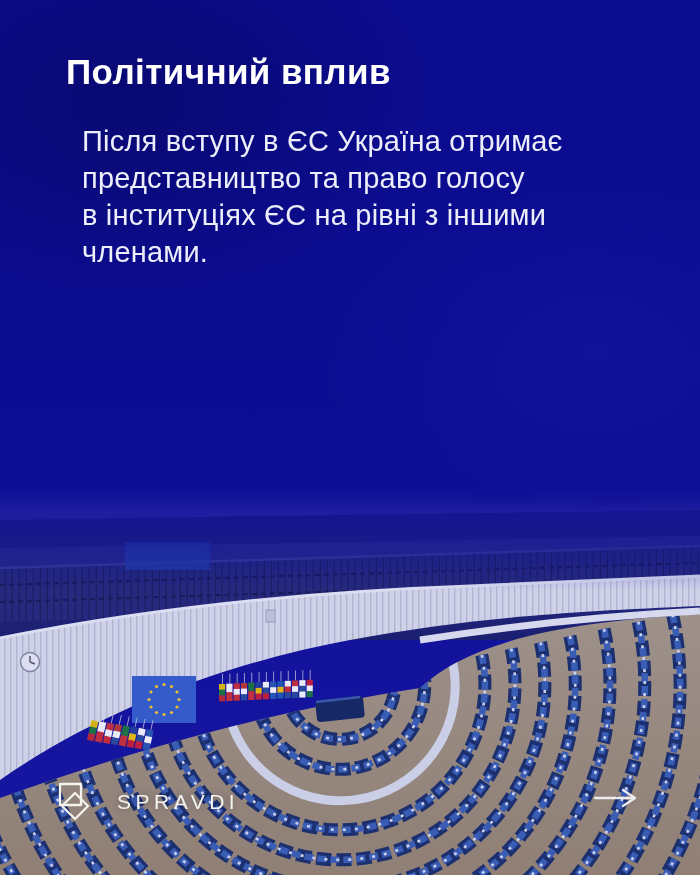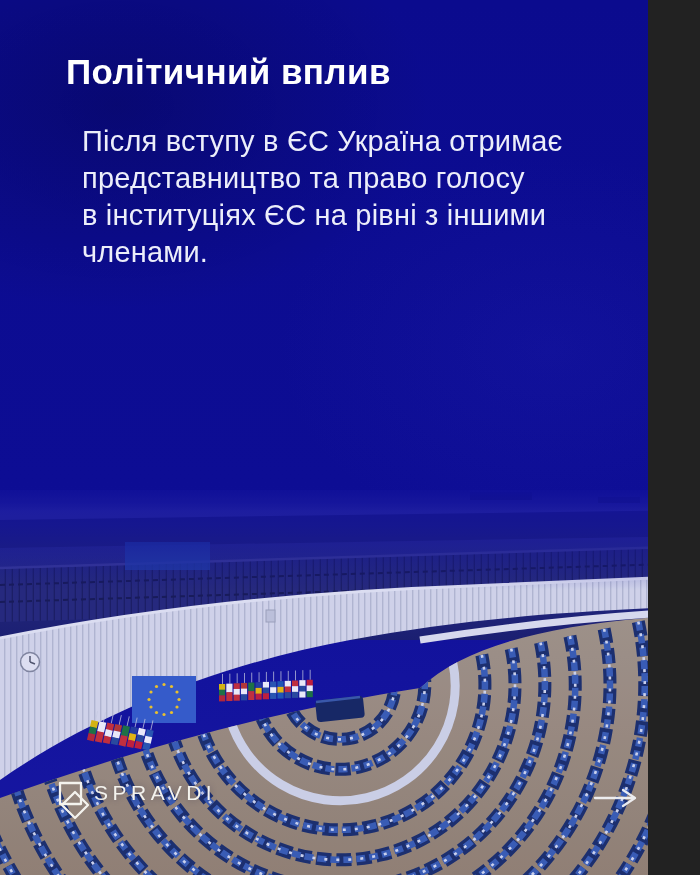--- a/index.html
+++ b/index.html
@@ -1,17 +1,17 @@
 <!DOCTYPE html>
 <html><head>
 <meta charset="utf-8">
 <style>
   html,body{margin:0;padding:0;background:#222;}
   .stage{
-    position:relative;width:648px;height:875px;overflow:hidden;
+    position:relative;width:700px;height:875px;overflow:hidden;
     background:
       radial-gradient(520px 340px at 18% 12%, rgba(0,0,40,.28), rgba(0,0,0,0) 60%),
       radial-gradient(420px 300px at 85% 40%, rgba(40,40,190,.18), rgba(0,0,0,0) 65%),
       linear-gradient(180deg,#0b0b8e 0%,#0d0d94 55%,#15159e 100%);
     font-family:"Liberation Sans","DejaVu Sans",sans-serif;
   }
   .title{
     position:absolute;left:66px;top:52px;
     font-size:35px;font-weight:700;letter-spacing:.4px;color:#ffffff;
   }
@@ -19,21 +19,21 @@
     position:absolute;left:66px;white-space:pre-line;
     font-size:29px;line-height:37px;letter-spacing:.2px;
     font-weight:400;color:#eceefa;
   }
   .para1{top:123px;margin-left:16px;}
   .para2{top:293px;}
   .photo{position:absolute;left:0;top:490px;width:700px;height:385px;}
   .photo svg{display:block;}
   .brand{
     position:absolute;left:56px;top:781px;height:42px;
-    display:flex;align-items:flex-start;gap:2px;color:#f4f3ee;
+    display:flex;align-items:center;gap:25px;color:#f4f3ee;
   }
   .brand-text{
     font-size:21px;letter-spacing:4.5px;font-weight:500;
     text-shadow:0 0 6px rgba(20,20,60,.35);
   }
   .next-arrow{position:absolute;left:592px;top:787px;width:48px;height:22px;cursor:pointer;}
 </style>
 </head>
 <body>
 

